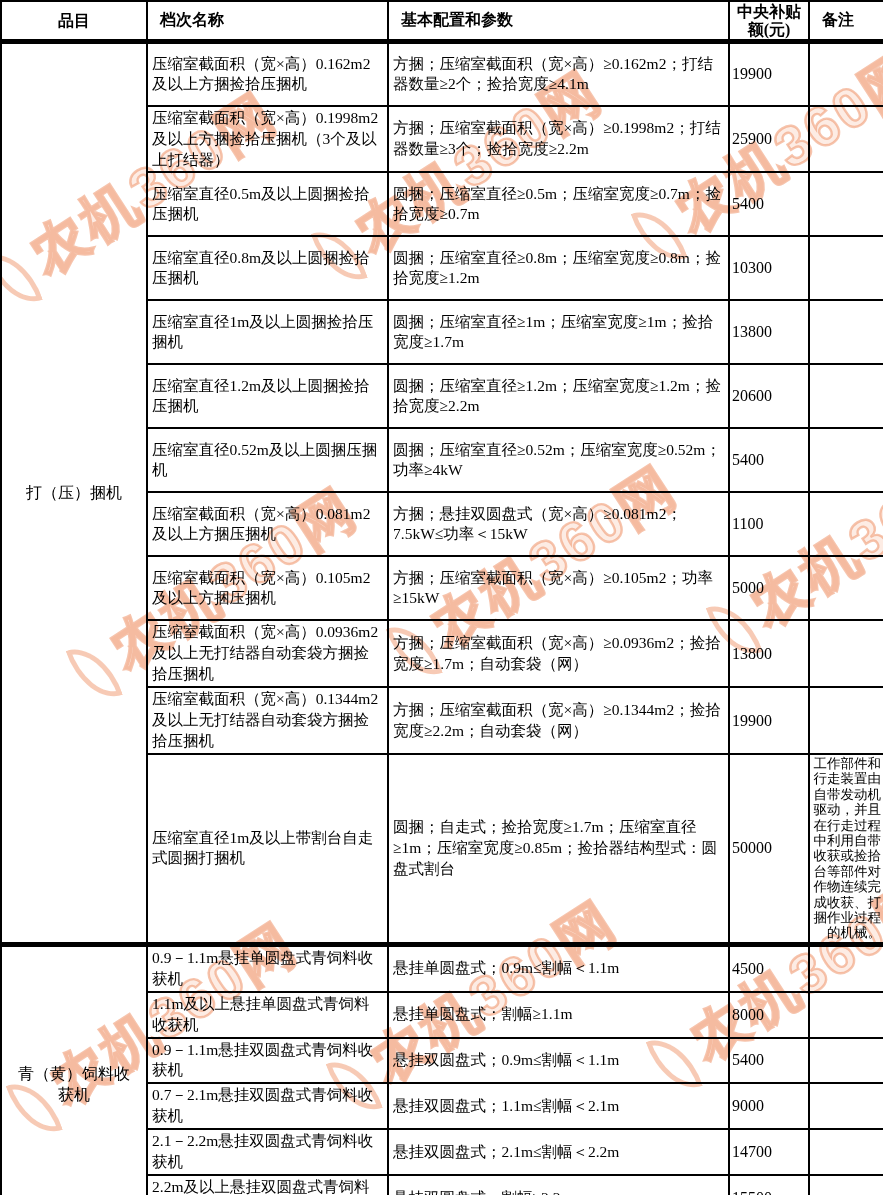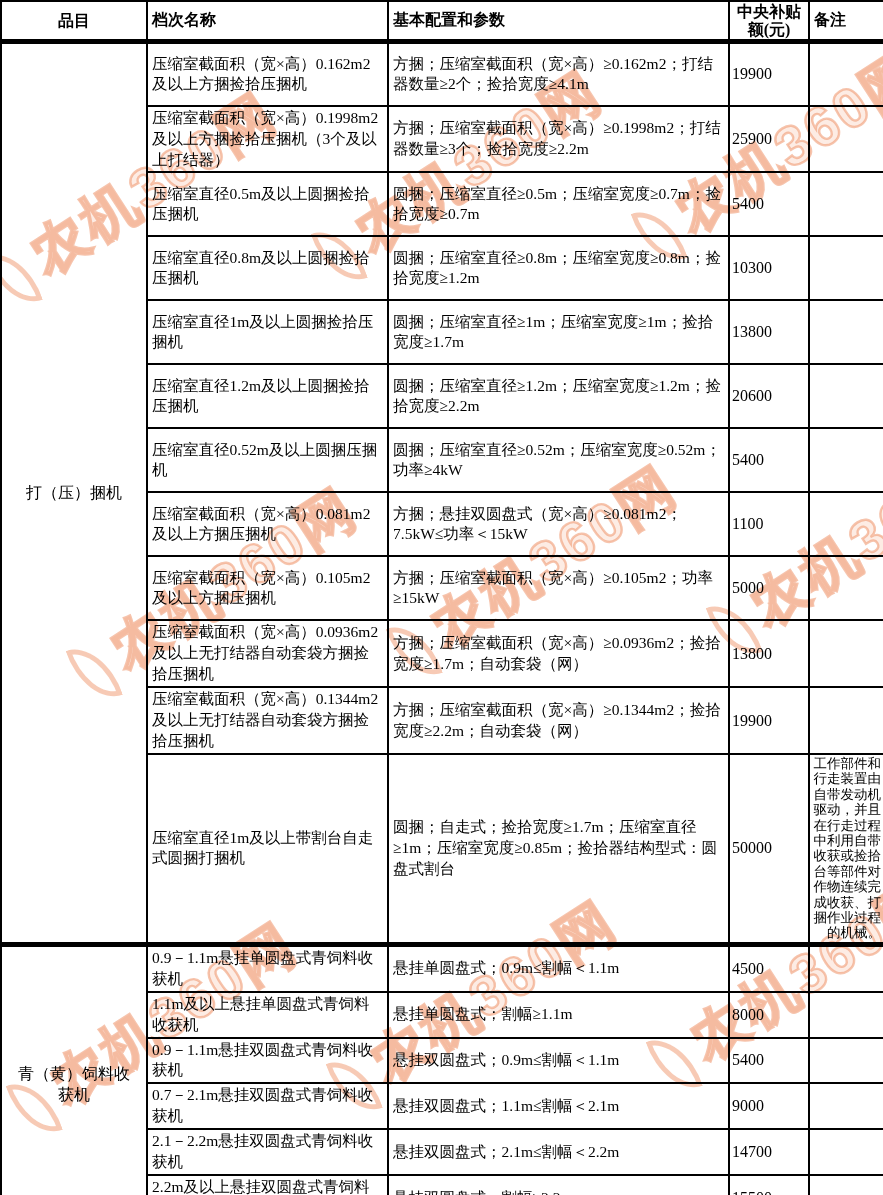--- a/index.html
+++ b/index.html
@@ -47,21 +47,21 @@
     border:2px solid #000;
     overflow:hidden;
     vertical-align:middle;
     color:#000;
     background:transparent;
   }
   thead tr{height:37px;}
   thead th{
     border-bottom:5px solid #000;
     font-size:16px;font-weight:bold;
-    padding:1px 4px;
+    padding:1px 12px;
     text-align:left;
   }
   thead th.center{text-align:center;padding:1px 2px;line-height:1.1;}
   tr.sec0{height:64px;}
   tr.sec1{height:45px;}
   tr.sec-start td{border-top:5px solid #000;}
   tbody tr:last-child td{border-bottom:5px solid #000;}
   td.item{
     font-size:16px;text-align:center;
     padding:1px 16px;line-height:1.35;

